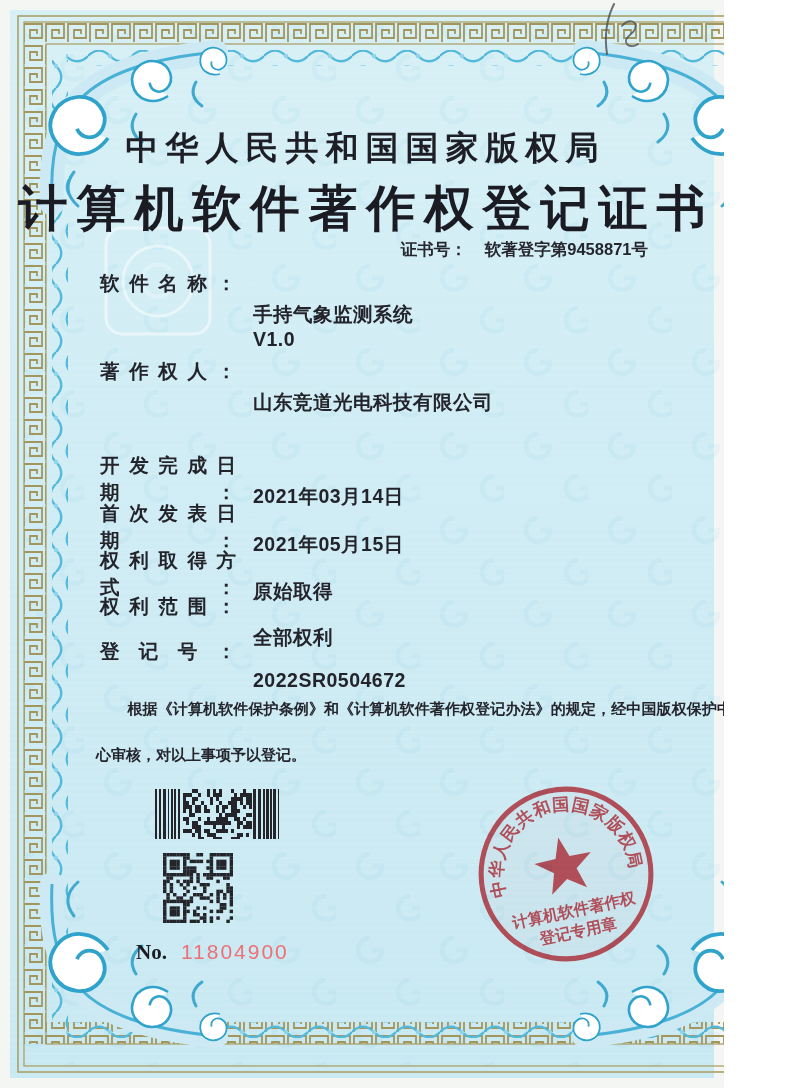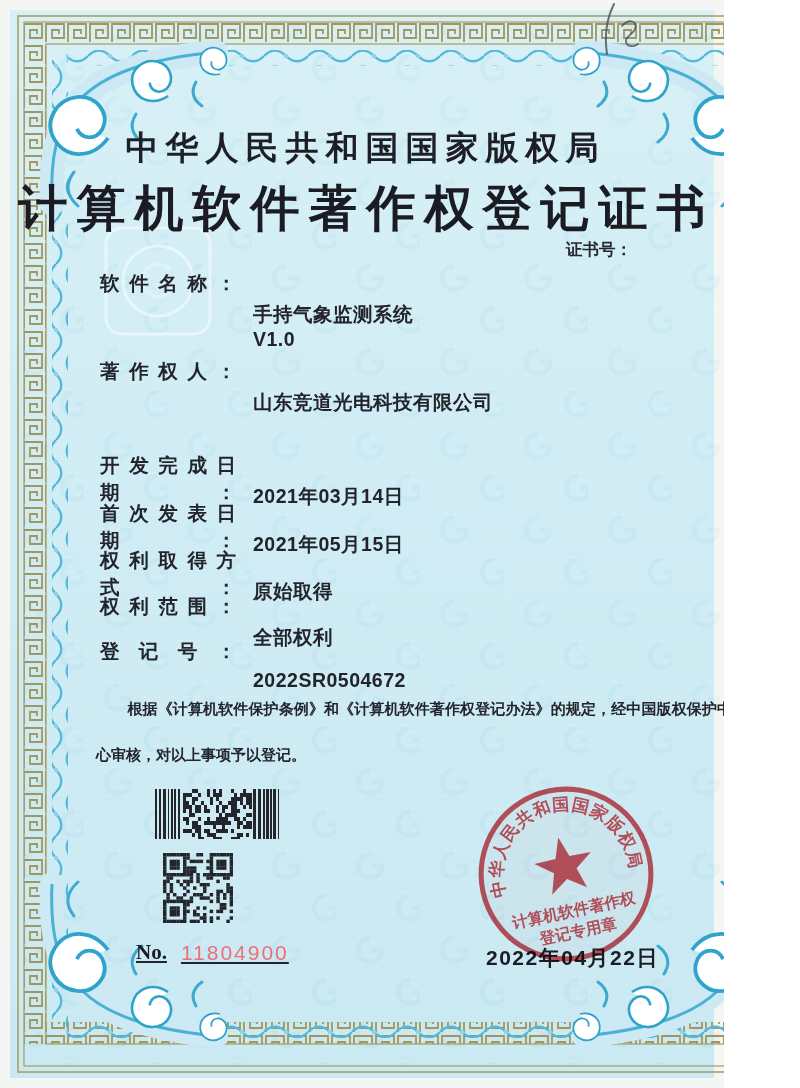--- a/index.html
+++ b/index.html
@@ -4,26 +4,26 @@
 <style>
   html,body{margin:0;padding:0;}
   body{width:800px;height:1088px;font-family:"Liberation Sans",sans-serif;}
   .stage{position:relative;width:724px;height:1088px;background:#f4f6f4;overflow:hidden;}
   .paper{position:absolute;inset:10px;background:linear-gradient(180deg,#d7f0f6 0%,#d0ecf4 45%,#c9e9f2 100%);}
   .paper::after{content:"";position:absolute;inset:0;background:repeating-linear-gradient(180deg,rgba(255,255,255,.05) 0 2px,transparent 2px 7px);}
   .frame{position:absolute;left:0;top:0;pointer-events:none;}
   .txt{position:absolute;color:#23232b;}
   .authority{left:0;right:0;top:126px;text-align:center;font-size:33px;font-weight:800;letter-spacing:7px;text-indent:7px;color:#1e1e26;}
   .cert-title{left:0;right:0;top:176px;text-align:center;font-size:49px;font-weight:800;letter-spacing:9px;text-indent:9px;color:#1b1b24;}
-  .certno{top:239px;right:92px;display:flex;gap:18px;font-size:16.5px;font-weight:700;color:#26262e;}
+  .certno{top:239px;right:76px;display:flex;gap:18px;font-size:16.5px;font-weight:700;color:#26262e;}
   .row{position:absolute;left:100px;width:620px;font-size:19.5px;font-weight:700;color:#23232b;}
   .row .lbl{position:absolute;left:0;top:0;width:136px;text-align:justify;text-align-last:justify;}
   .row .val{position:absolute;left:153px;top:0;white-space:nowrap;letter-spacing:.5px;margin-top:31px;}
   .statement{left:96px;top:686px;width:636px;font-size:15px;line-height:46px;font-weight:600;text-align:justify;text-indent:2.1em;color:#24242c;}
-  .serial{left:136px;top:940px;display:flex;align-items:center;gap:14px;text-decoration:underline;}
+  .serial{left:136px;top:940px;display:flex;align-items:flex-start;gap:14px;}
   .serial .no{font-family:"Liberation Serif",serif;font-size:21px;font-weight:600;color:#1b1b22;}
   .serial .num{font-size:21px;letter-spacing:2px;color:#ee6f77;}
   .issue-date{left:486px;top:944px;font-size:21px;font-weight:700;letter-spacing:1.5px;color:#1c1c24;}
   .code{position:absolute;}
   .sealwrap{position:absolute;left:470px;top:778px;width:192px;height:192px;mix-blend-mode:multiply;}
   .penmark{position:absolute;left:582px;top:0;}
 </style>
 </head>
 <body>
 
@@ -91,20 +91,21 @@
       <rect x="106" y="228" width="104" height="106" rx="16" fill="none" stroke="#ffffff" stroke-width="3"></rect>
       <circle cx="158" cy="281" r="35" fill="none" stroke="#ffffff" stroke-width="3"></circle>
       <path d="M170 270 a16 16 0 1 0 2 18" fill="none" stroke="#eaf8fc" stroke-width="4"></path>
     </g>
   </svg>
 
   <div class="txt authority">中华人民共和国国家版权局</div>
   <div class="txt cert-title">计算机软件著作权登记证书</div>
   <div class="txt certno">
     <span>证书号：</span>
+    <span>软著登字第9458871号</span>
   </div>
 
   <div class="row" style="top:270px">
     <span class="lbl">软件名称：</span>
     <span class="val">手持气象监测系统</span>
   </div>
   <div class="row" style="top:297px">
     <span class="val">V1.0</span>
   </div>
   <div class="row" style="top:358px">
@@ -503,21 +504,20 @@
       <rect x="12" y="20" width="1.04" height="1.04" fill="#23252a"></rect>
       <rect x="14" y="20" width="1.04" height="1.04" fill="#23252a"></rect>
       <rect x="19" y="20" width="1.04" height="1.04" fill="#23252a"></rect>
     </svg>
 
   <div class="txt serial">
     <span class="no">No.</span>
     <span class="num">11804900</span>
   </div>
 
-  <div class="txt issue-date">2022年04月22日</div>
 
   <div class="sealwrap">
     <svg width="192" height="192" viewBox="0 0 190 190">
       <g transform="rotate(-12 95 95)" opacity="0.9">
         <circle cx="95" cy="95" r="84" fill="rgba(216,67,76,0.03)" stroke="#d8434c" stroke-width="5"></circle>
         <path id="sealArc" d="M37.9 121.6 A63 63 0 1 1 152.1 121.6" fill="none"></path>
         <text font-size="17" font-weight="bold" fill="#d8434c" letter-spacing="1">
           <textPath href="#sealArc" startOffset="50%" text-anchor="middle">中华人民共和国国家版权局</textPath>
         </text>
         <polygon points="95,58 102.05,78.29 123.53,78.73 106.41,91.71 112.63,112.27 95,100 77.37,112.27 83.59,91.71 66.47,78.73 87.95,78.29" fill="#d8434c"></polygon>

